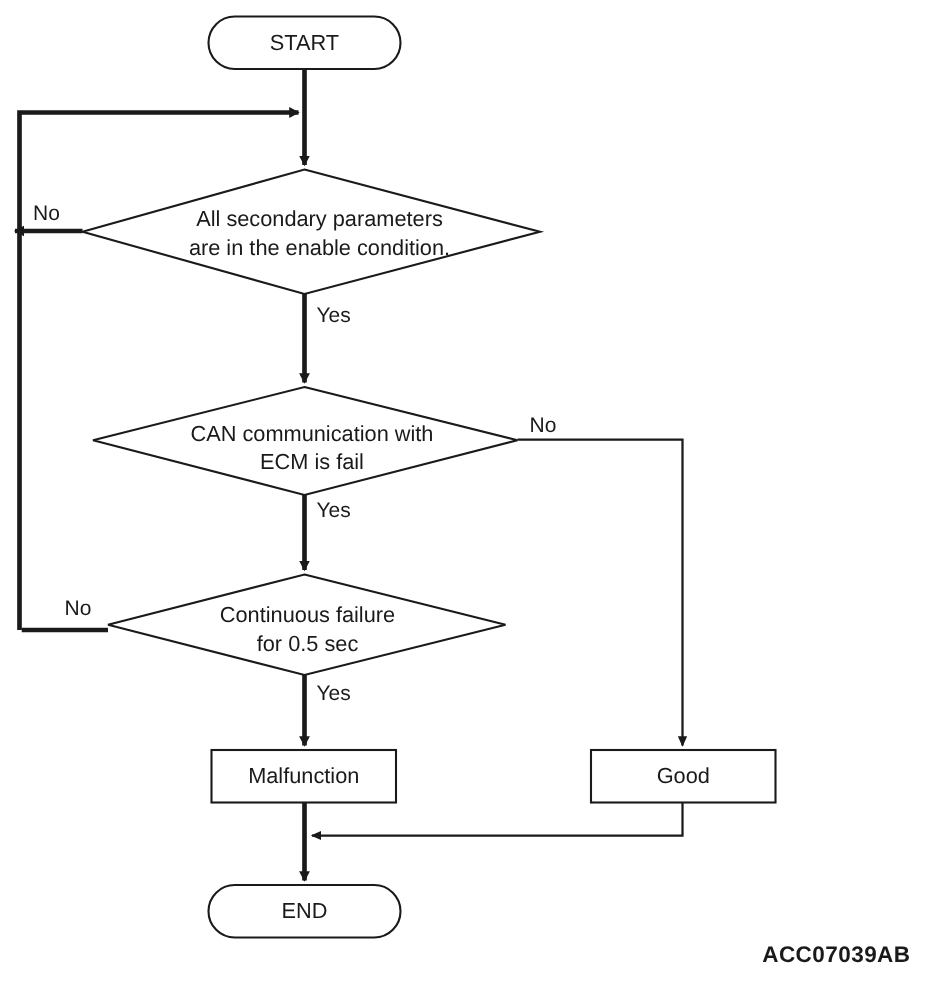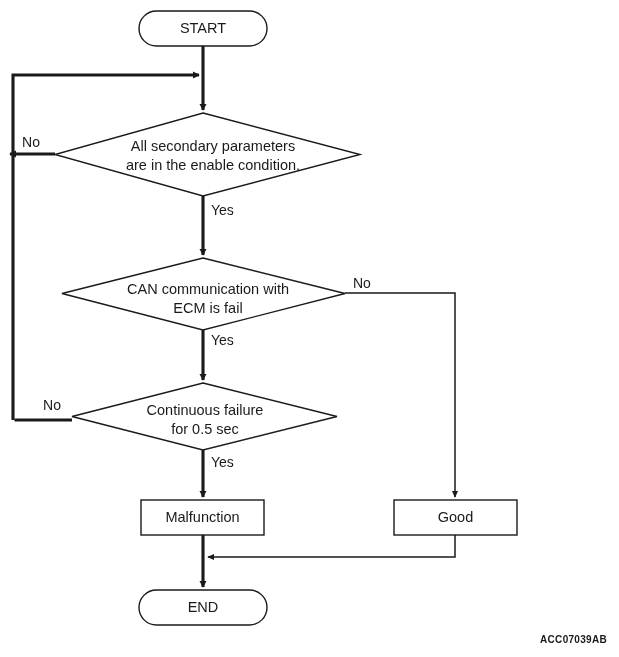--- a/index.html
+++ b/index.html
@@ -53,21 +53,21 @@
     stroke: #1a1a1a;
     stroke-width: 1.5;
     fill: none;
     stroke-linecap: butt;
   }
   .fig-id {
     position: absolute;
     right: 12px;
     bottom: 12px;
     font-family: "Liberation Sans", sans-serif;
-    font-size: 10px;
+    font-size: 15px;
     font-weight: bold;
     letter-spacing: 0.3px;
     color: #1a1a1a;
   }
 </style>
 </head>
 <body>
 
 <div id="canvas">
 

